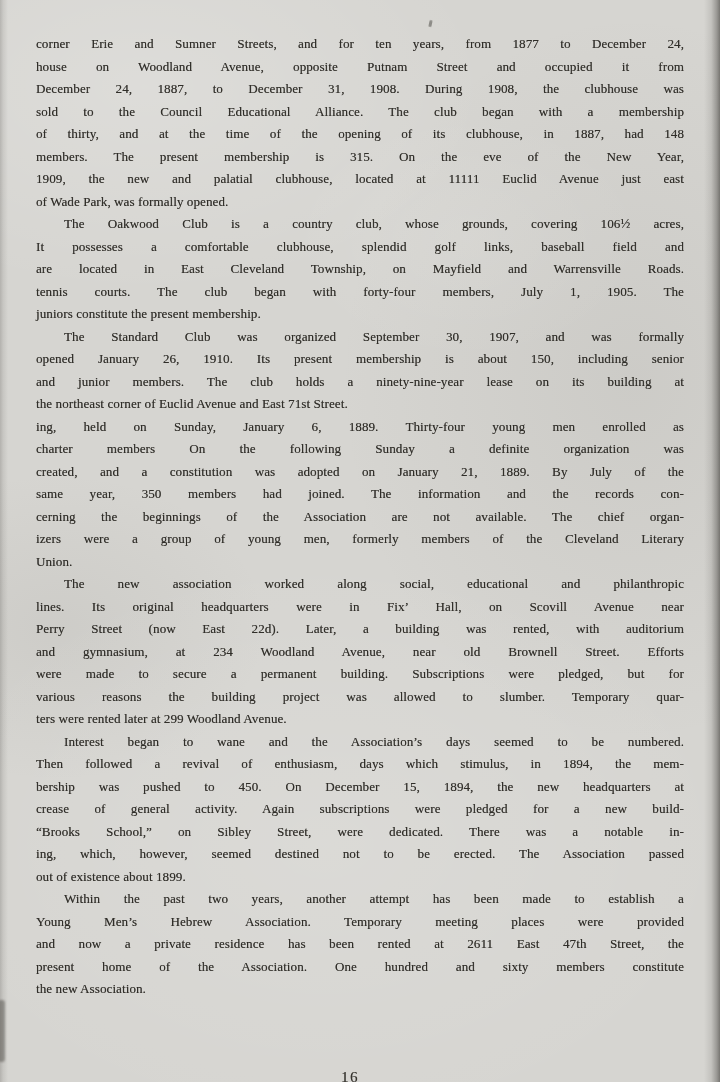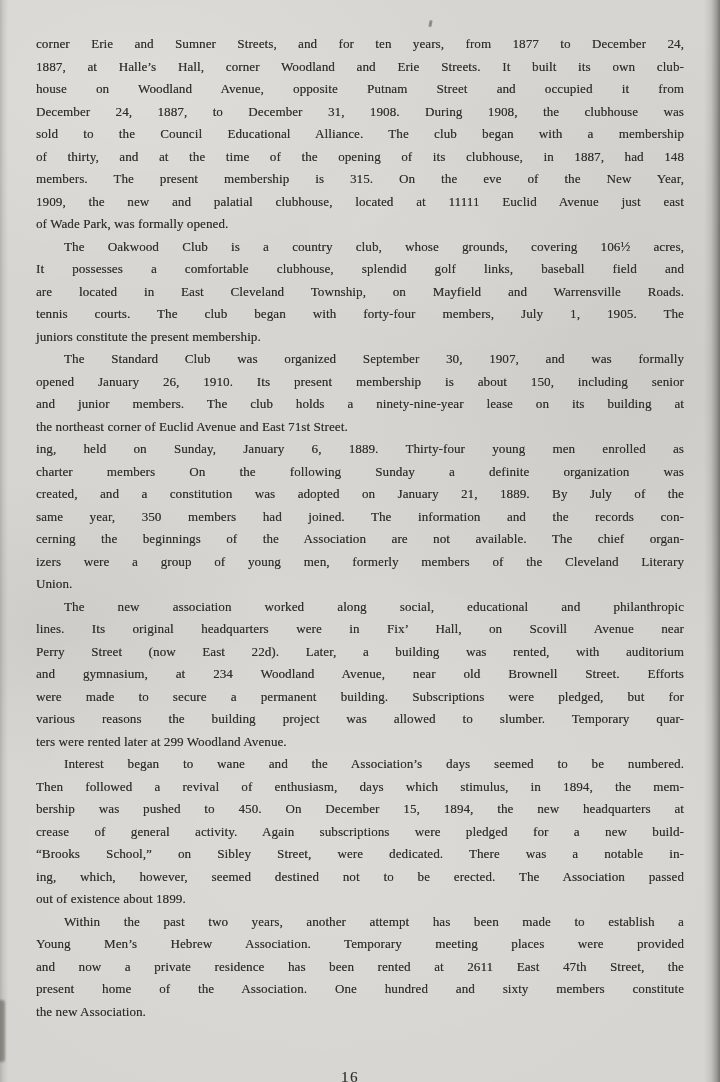--- a/index.html
+++ b/index.html
@@ -89,21 +89,20 @@
     color: #35332d;
     text-shadow: 0.2px 0.2px 0.4px rgba(48,46,41,0.5);
   }
 </style>
 </head>
 <body>
 
 <div class="text-block">
     <div class="para">
       <div class="pline">corner Erie and Sumner Streets, and for ten years, from 1877 to December 24,</div>
-      <div class="pline">1887, at Halle’s Hall, corner Woodland and Erie Streets.  It built its own club-</div>
       <div class="pline">house on Woodland Avenue, opposite Putnam Street and occupied it from</div>
       <div class="pline">December 24, 1887, to December 31, 1908.  During 1908, the clubhouse was</div>
       <div class="pline">sold to the Council Educational Alliance.  The club began with a membership</div>
       <div class="pline">of thirty, and at the time of the opening of its clubhouse, in 1887, had 148</div>
       <div class="pline">members.  The present membership is 315.  On the eve of the New Year,</div>
       <div class="pline">1909, the new and palatial clubhouse, located at 11111 Euclid Avenue just east</div>
       <div class="pline last">of Wade Park, was formally opened.</div>
     </div>
     <div class="para">
       <div class="pline indent">The Oakwood Club is a country club, whose grounds, covering 106½ acres,</div>

